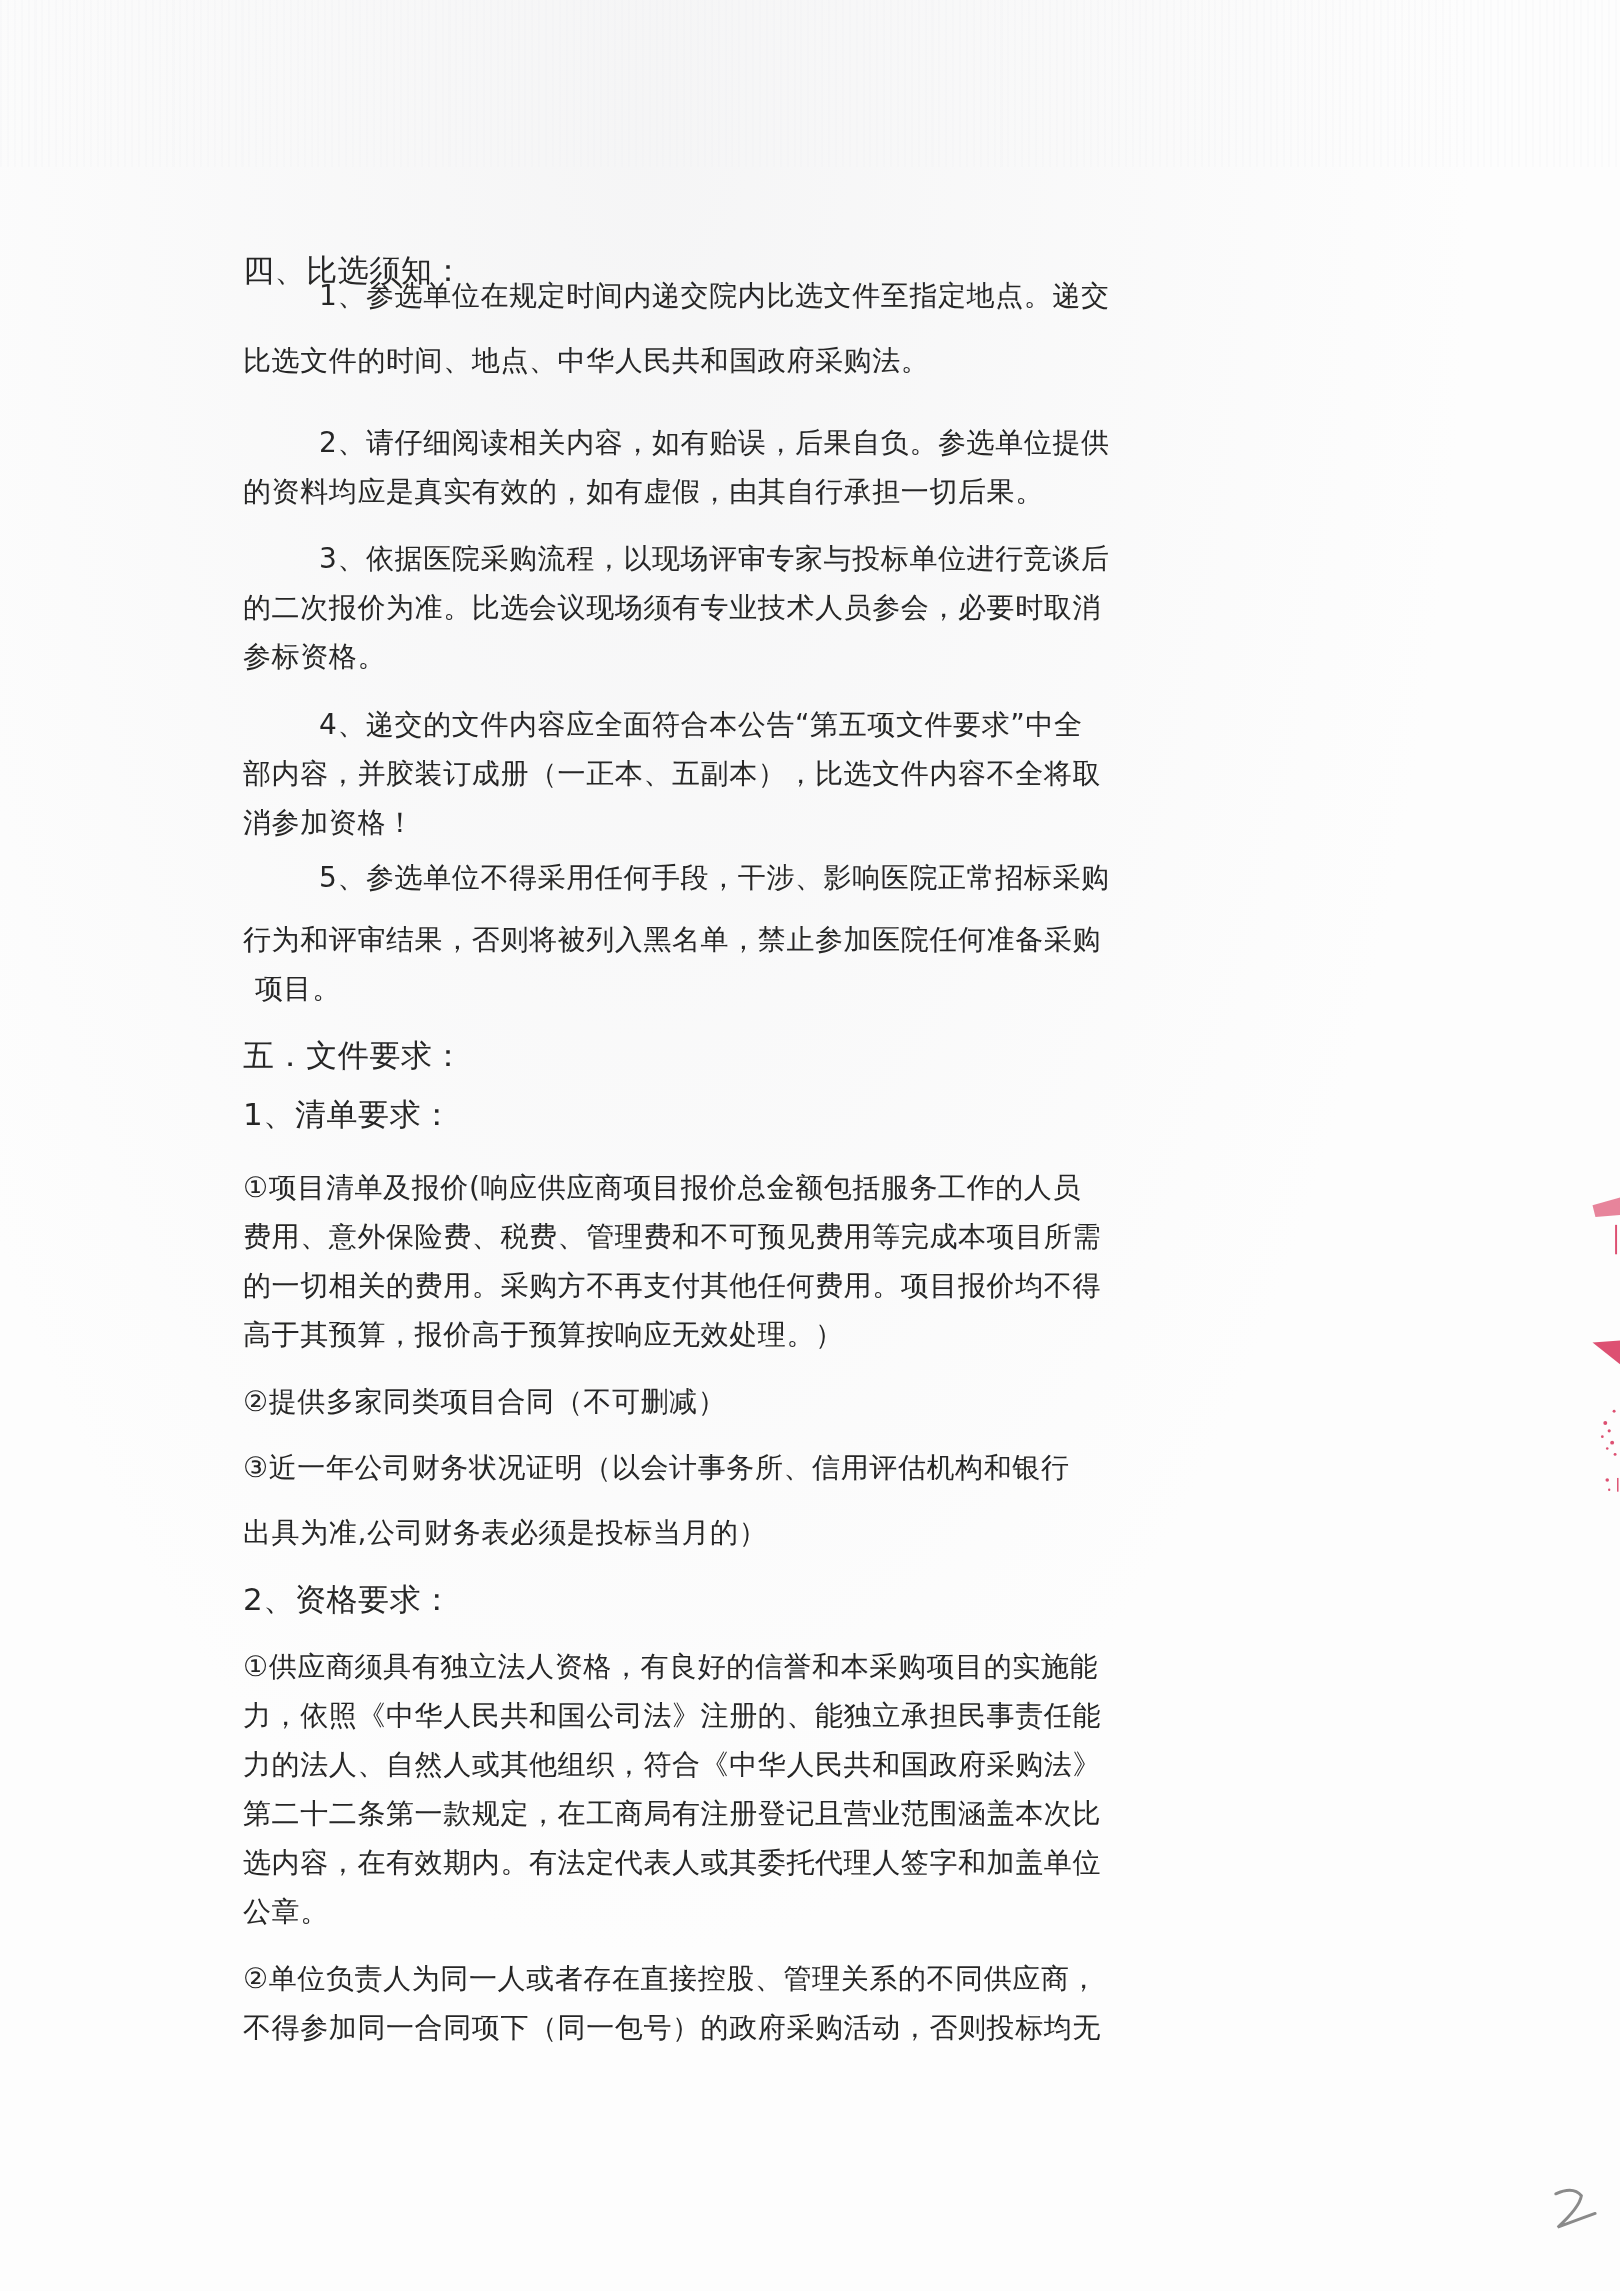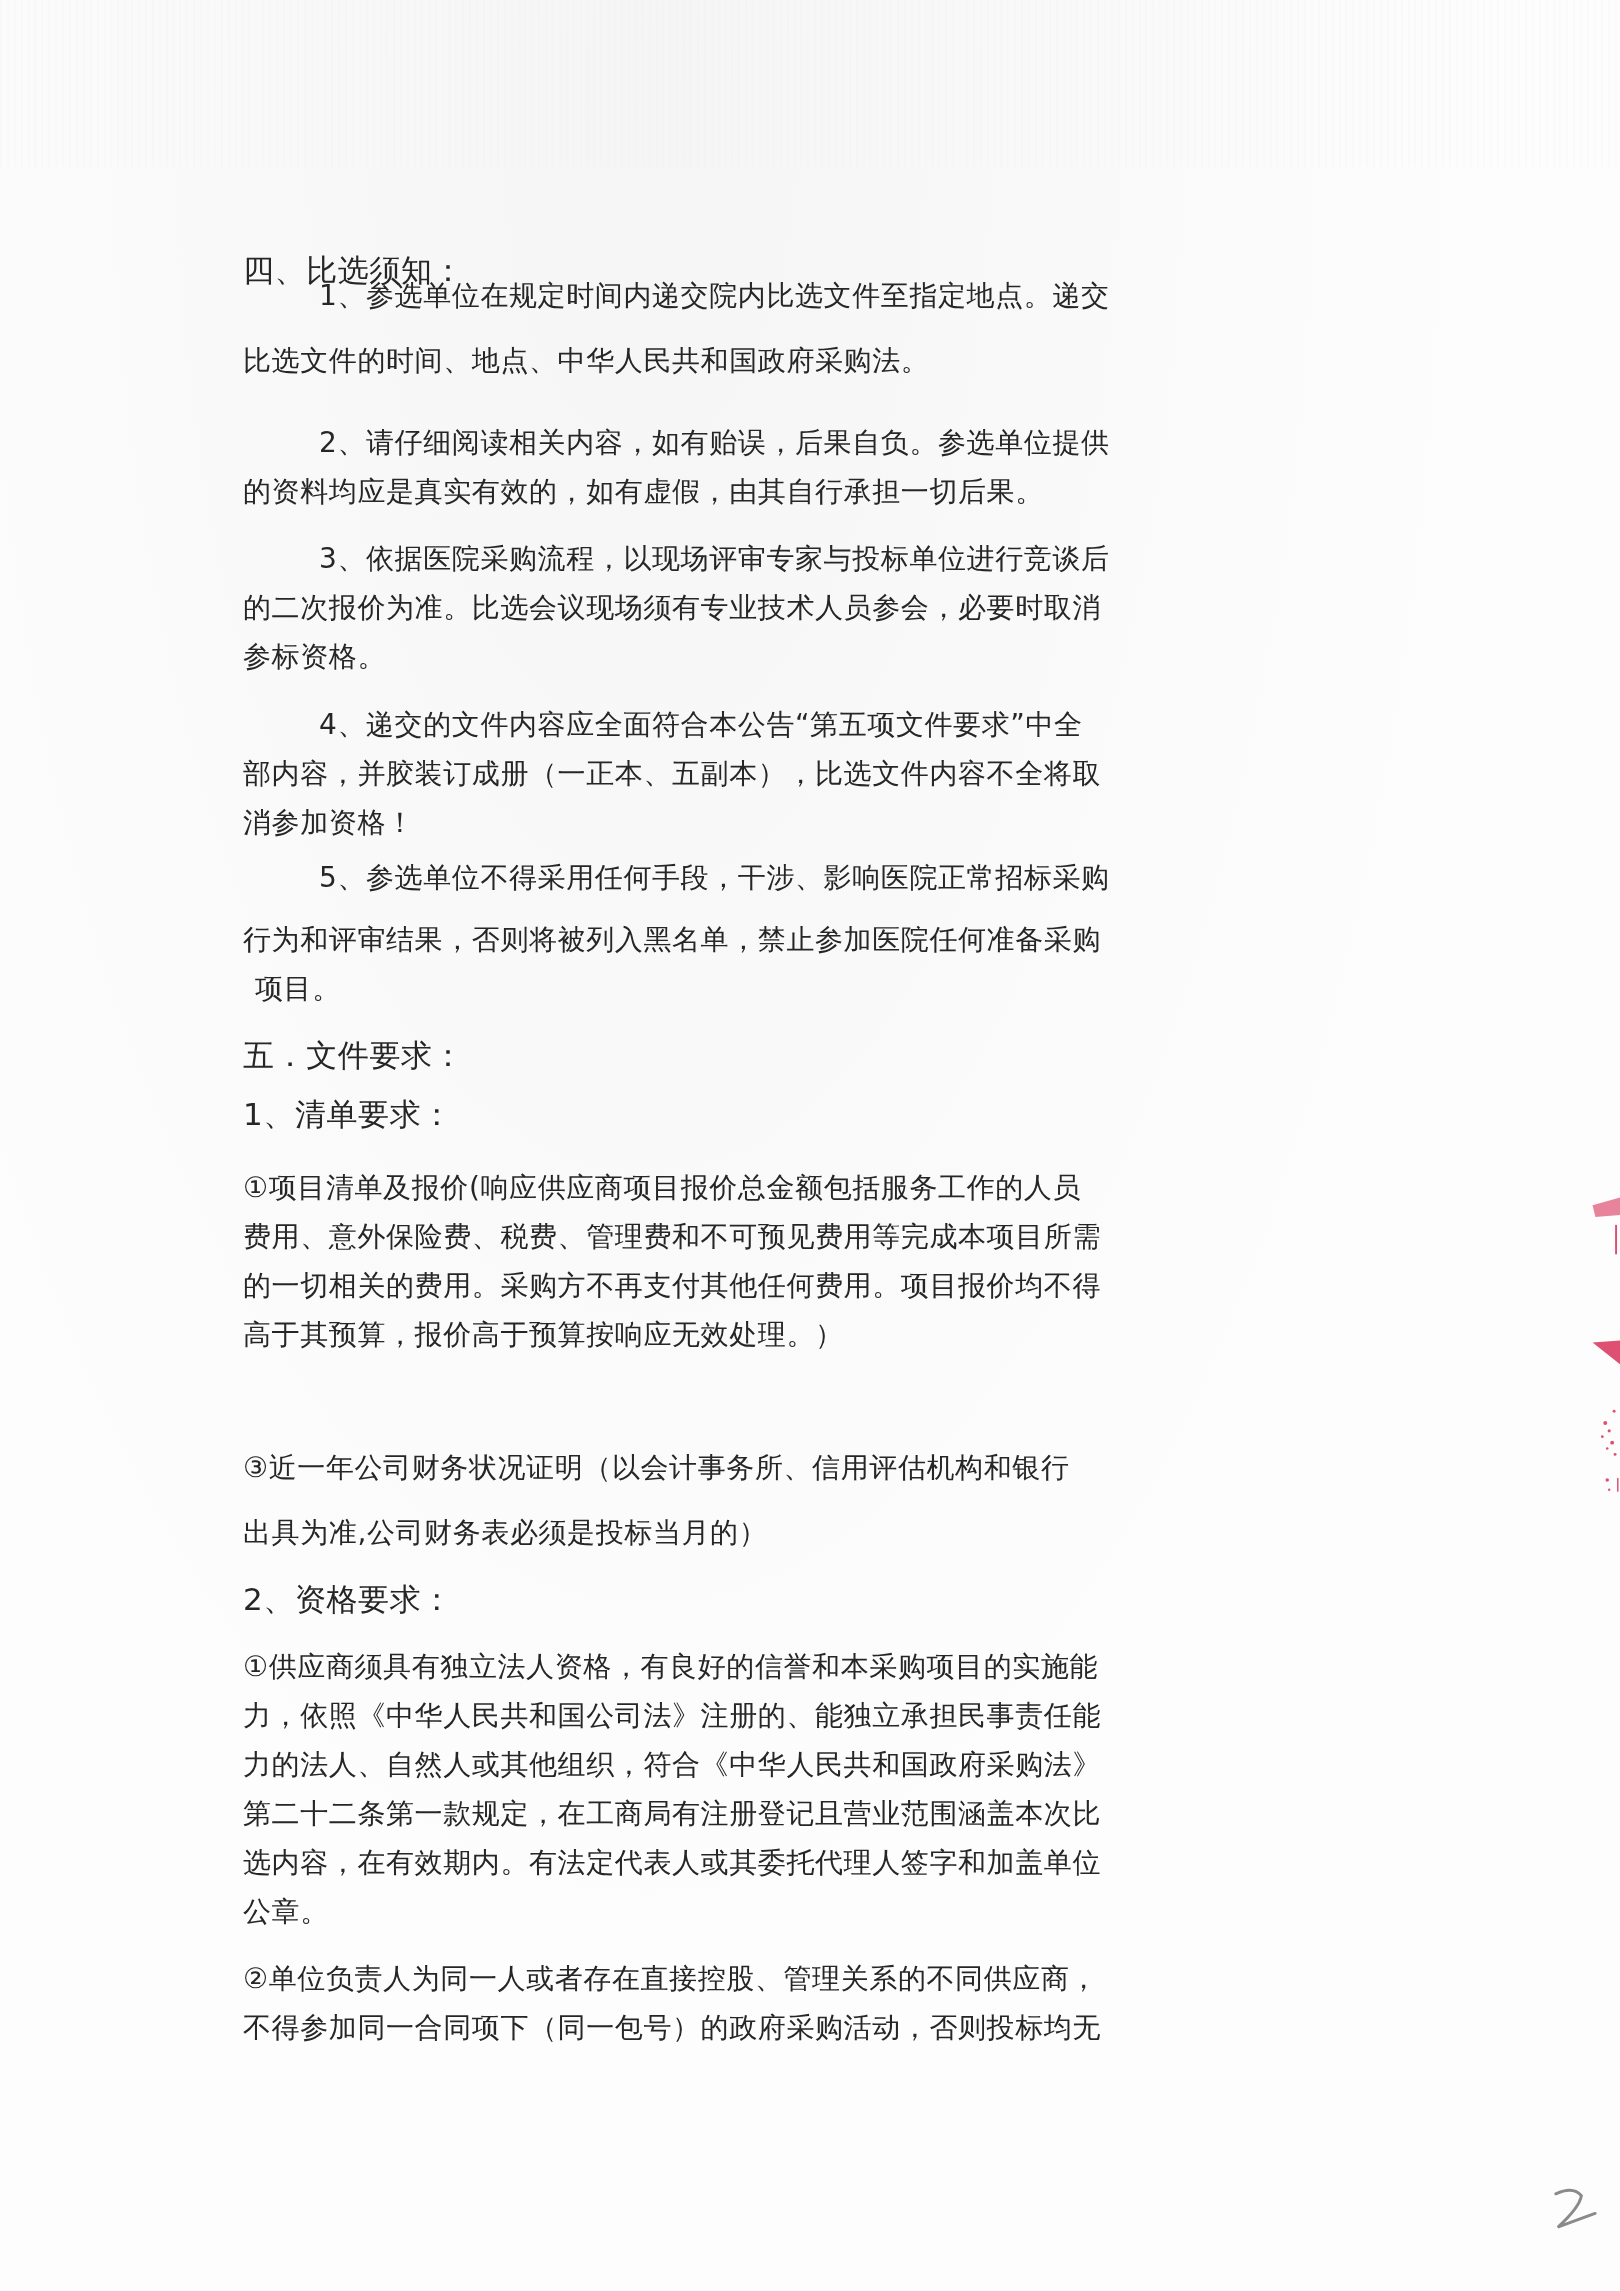--- a/index.html
+++ b/index.html
@@ -73,20 +73,21 @@
   <div class="line" style="top:967px;margin-left:12px;">项目。</div>
 
   <div class="line heading" style="top:1034px;">五．文件要求：</div>
   <div class="line heading" style="top:1093px;">1、清单要求：</div>
 
   <div class="line" style="top:1166px;">①项目清单及报价(响应供应商项目报价总金额包括服务工作的人员</div>
   <div class="line" style="top:1215px;">费用、意外保险费、税费、管理费和不可预见费用等完成本项目所需</div>
   <div class="line" style="top:1264px;">的一切相关的费用。采购方不再支付其他任何费用。项目报价均不得</div>
   <div class="line" style="top:1313px;">高于其预算，报价高于预算按响应无效处理。）</div>
 
+  <div class="line" style="top:1380px;">②提供多家同类项目合同（不可删减）</div>
 
   <div class="line" style="top:1446px;">③近一年公司财务状况证明（以会计事务所、信用评估机构和银行</div>
   <div class="line" style="top:1511px;">出具为准,公司财务表必须是投标当月的）</div>
 
   <div class="line heading" style="top:1578px;">2、资格要求：</div>
 
   <div class="line" style="top:1645px;">①供应商须具有独立法人资格，有良好的信誉和本采购项目的实施能</div>
   <div class="line" style="top:1694px;">力，依照《中华人民共和国公司法》注册的、能独立承担民事责任能</div>
   <div class="line" style="top:1743px;">力的法人、自然人或其他组织，符合《中华人民共和国政府采购法》</div>
   <div class="line" style="top:1792px;">第二十二条第一款规定，在工商局有注册登记且营业范围涵盖本次比</div>

